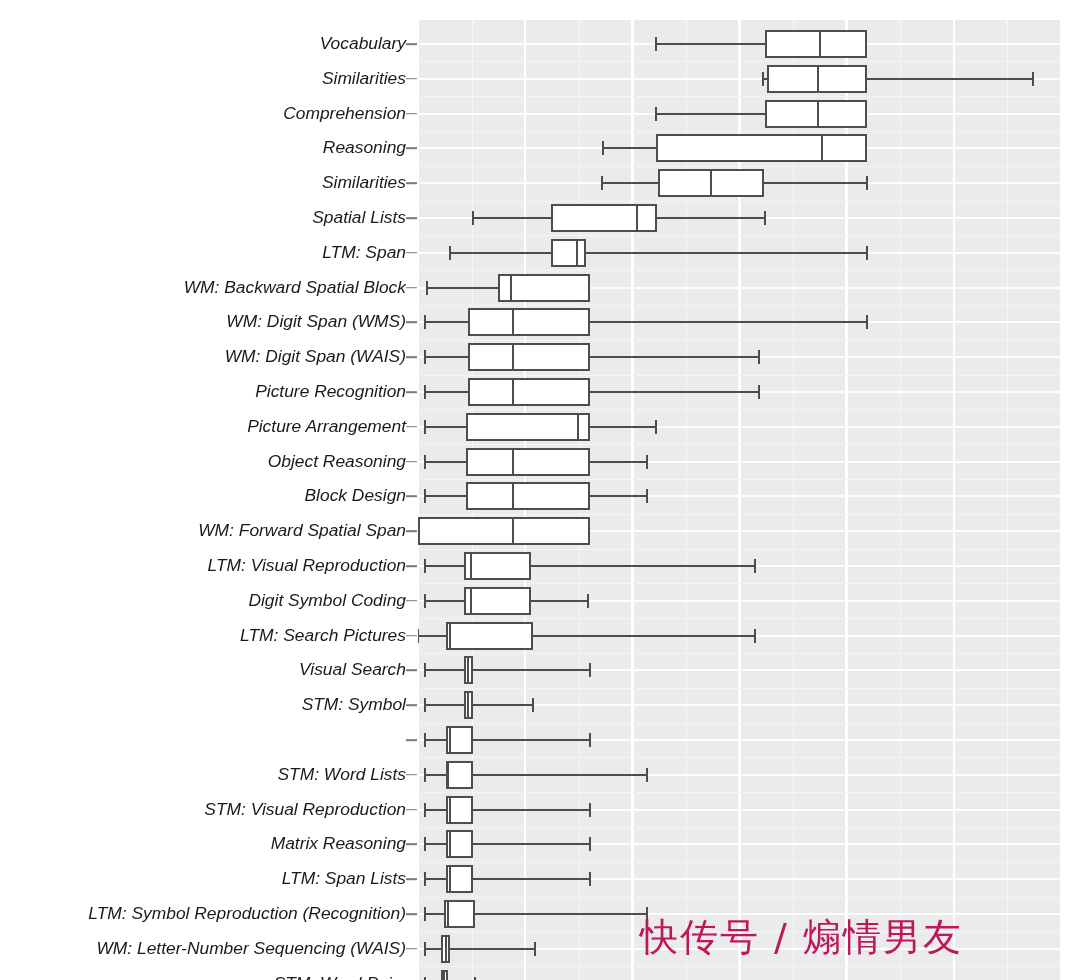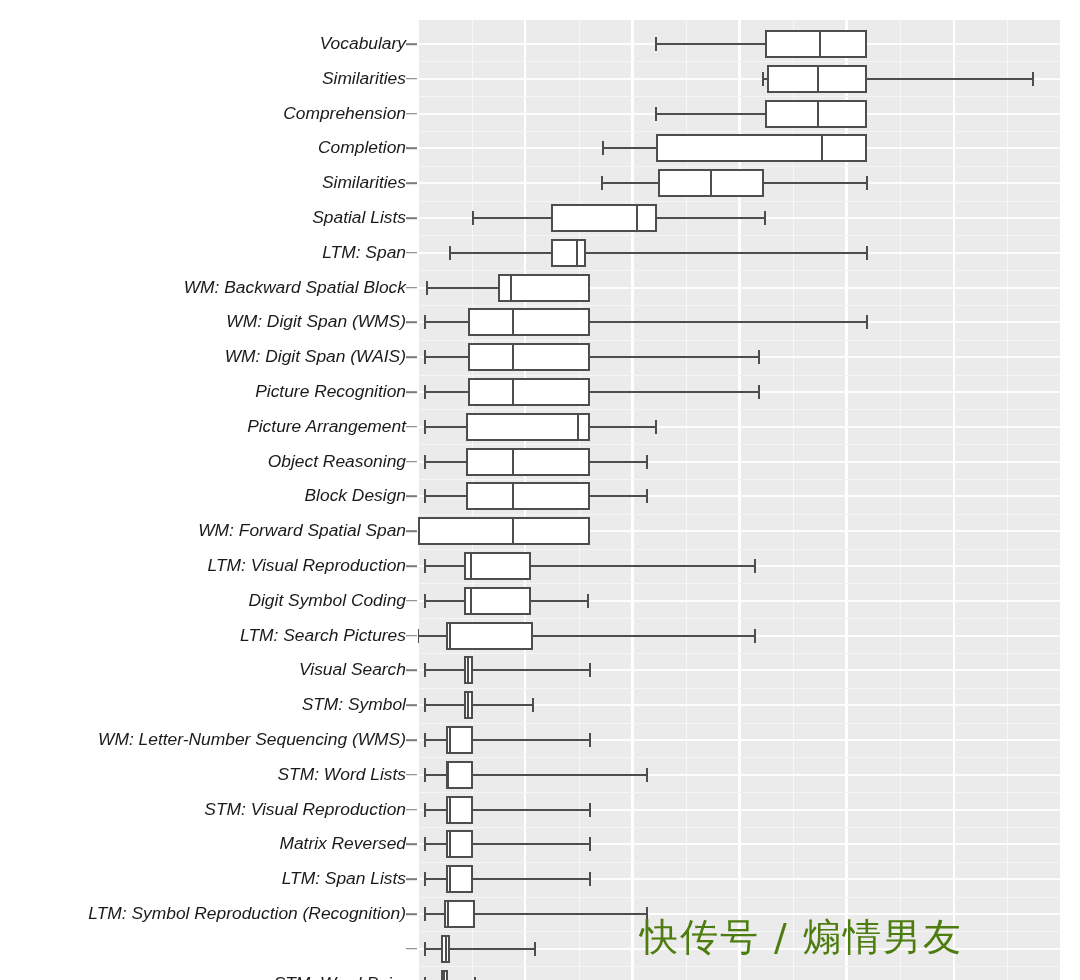--- a/index.html
+++ b/index.html
@@ -100,60 +100,60 @@
     position: absolute;
     width: 2px;
     background: #4d4d4d;
     transform: translate(-50%, -50%);
   }
   #watermark {
     position: absolute;
     left: 640px;
     top: 918px;
     font-size: 38px;
-    color: #4d7c0f;
+    color: #be185d;
     letter-spacing: 2px;
     font-family: "DejaVu Sans", sans-serif;
     white-space: nowrap;
     pointer-events: none;
     line-height: 1;
   }
 </style>
 </head>
 <body>
 
 <div id="root">
 
   <div id="axis-labels">
       <div class="axis-label" style="top: 44px;">Vocabulary</div>
       <div class="axis-label" style="top: 78.8px;">Similarities</div>
       <div class="axis-label" style="top: 113.6px;">Comprehension</div>
-      <div class="axis-label" style="top: 148.4px;">Completion</div>
+      <div class="axis-label" style="top: 148.4px;">Reasoning</div>
       <div class="axis-label" style="top: 183.2px;">Similarities</div>
       <div class="axis-label" style="top: 218px;">Spatial Lists</div>
       <div class="axis-label" style="top: 252.8px;">LTM: Span</div>
       <div class="axis-label" style="top: 287.6px;">WM: Backward Spatial Block</div>
       <div class="axis-label" style="top: 322.4px;">WM: Digit Span (WMS)</div>
       <div class="axis-label" style="top: 357.2px;">WM: Digit Span (WAIS)</div>
       <div class="axis-label" style="top: 392px;">Picture Recognition</div>
       <div class="axis-label" style="top: 426.8px;">Picture Arrangement</div>
       <div class="axis-label" style="top: 461.6px;">Object Reasoning</div>
       <div class="axis-label" style="top: 496.4px;">Block Design</div>
       <div class="axis-label" style="top: 531.2px;">WM: Forward Spatial Span</div>
       <div class="axis-label" style="top: 566px;">LTM: Visual Reproduction</div>
       <div class="axis-label" style="top: 600.8px;">Digit Symbol Coding</div>
       <div class="axis-label" style="top: 635.6px;">LTM: Search Pictures</div>
       <div class="axis-label" style="top: 670.4px;">Visual Search</div>
       <div class="axis-label" style="top: 705.2px;">STM: Symbol</div>
-      <div class="axis-label" style="top: 740px;">WM: Letter-Number Sequencing (WMS)</div>
       <div class="axis-label" style="top: 774.8px;">STM: Word Lists</div>
       <div class="axis-label" style="top: 809.6px;">STM: Visual Reproduction</div>
-      <div class="axis-label" style="top: 844.4px;">Matrix Reversed</div>
+      <div class="axis-label" style="top: 844.4px;">Matrix Reasoning</div>
       <div class="axis-label" style="top: 879.2px;">LTM: Span Lists</div>
       <div class="axis-label" style="top: 914px;">LTM: Symbol Reproduction (Recognition)</div>
+      <div class="axis-label" style="top: 948.8px;">WM: Letter-Number Sequencing (WAIS)</div>
       <div class="axis-label" style="top: 983.6px;">STM: Word Pairs</div>
     </div>
 
   <div id="panel">
       <div class="gridline-v" style="left: 53.5833px;"></div>
       <div class="gridline-v" style="left: 160.75px;"></div>
       <div class="gridline-v" style="left: 267.917px;"></div>
       <div class="gridline-v" style="left: 375.083px;"></div>
       <div class="gridline-v" style="left: 482.25px;"></div>
       <div class="gridline-v" style="left: 589.417px;"></div>

